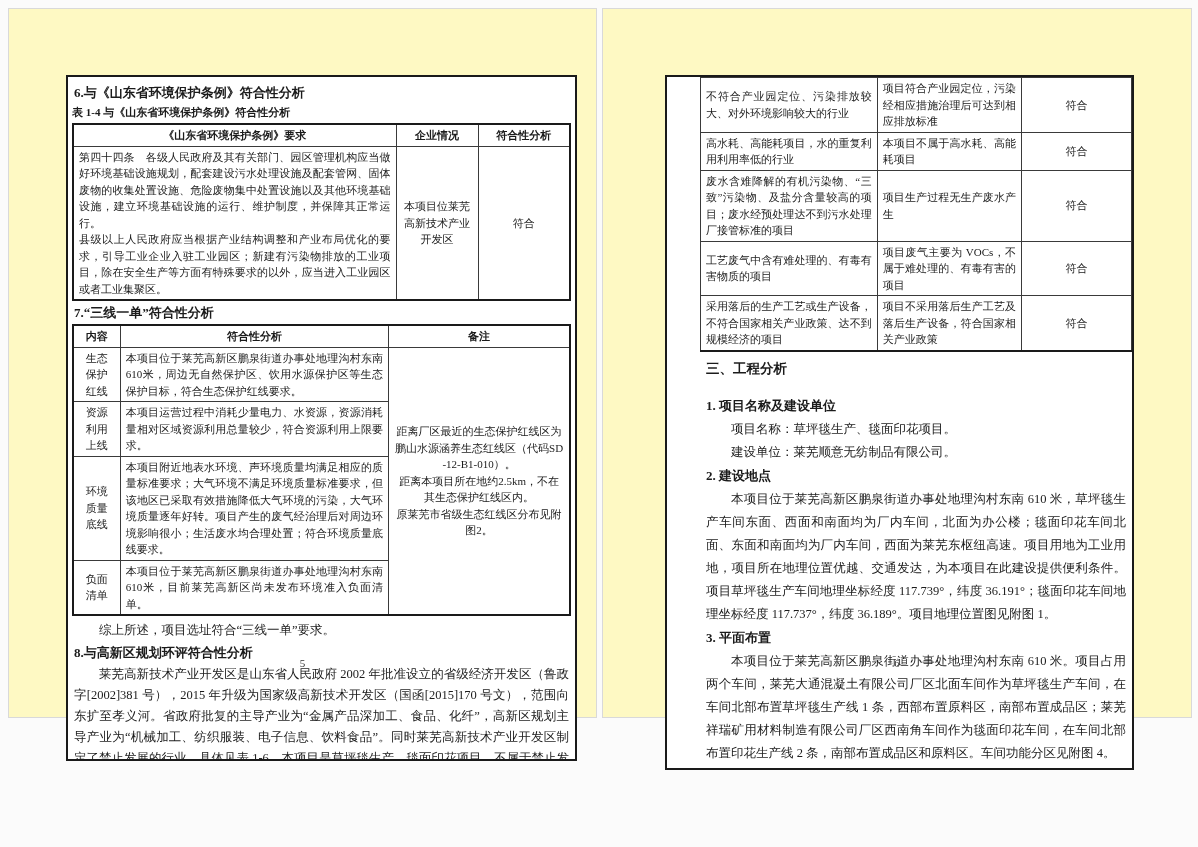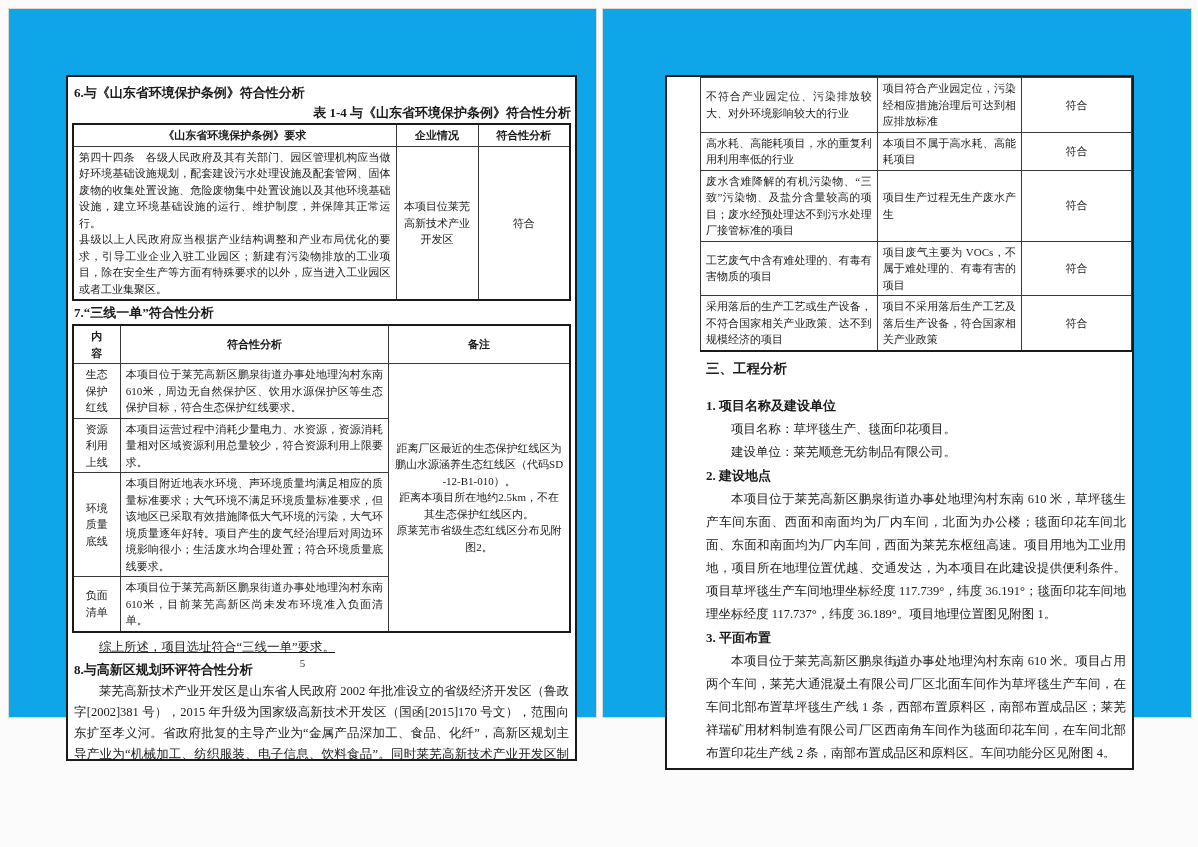--- a/index.html
+++ b/index.html
@@ -4,44 +4,44 @@
 <style>
   html,body{margin:0;padding:0;}
   body{
     width:1198px;height:847px;position:relative;
     background:#fbfbfb;
     font-family:"Liberation Serif","DejaVu Serif",serif;
     color:#1b1b1b;
     overflow:hidden;
   }
   .page{
-    position:absolute;top:8px;height:710px;background:#0ea5e9;
+    position:absolute;top:8px;height:710px;background:#fef9c3;
     border:1px solid #d9d9d9;box-sizing:border-box;
   }
   .page-left{left:8px;width:589px;}
   .page-right{left:602px;width:590px;}
   .content-box{
     position:absolute;background:#fff;border:2px solid #1a1a1a;
     box-sizing:border-box;overflow:hidden;padding-left:33px;
   }
   .content-box-left{left:57px;top:66px;width:511px;height:686px;padding:4px 4px 0 4px;}
   .content-box-right{left:62px;top:66px;width:469px;height:695px;}
   .sec-title{font-weight:bold;font-size:13px;line-height:18px;margin:3px 2px 2px 2px;}
-  .tbl-caption{font-weight:bold;font-size:13px;text-align:right;line-height:17px;margin:2px 0 2px 0;}
+  .tbl-caption{font-weight:bold;font-size:11px;text-align:left;line-height:17px;margin:2px 0 2px 0;}
   .doc-table{width:100%;border-collapse:collapse;border:2px solid #1a1a1a;table-layout:fixed;}
   .doc-table th,.doc-table td{
     border:1px solid #3a3a3a;font-size:11px;line-height:1.5;
     padding:2px 5px;vertical-align:middle;word-break:break-all;
   }
-  .doc-table th{font-weight:bold;text-align:center;padding:2px 16px;}
+  .doc-table th{font-weight:bold;text-align:center;padding:2px 10px;}
   .cell-just{text-align:justify;white-space:pre-line;}
   .cell-center{text-align:center;}
   .cell-vlabel{text-align:center;white-space:pre-line;padding:2px 1px;}
   .para{font-size:12.5px;line-height:21px;text-align:justify;text-indent:2em;margin:2px 2px;}
-  .summary-line{font-size:12.5px;line-height:22px;text-indent:2em;margin:3px 2px 1px 2px;text-decoration:underline;}
+  .summary-line{font-size:12.5px;line-height:22px;text-indent:2em;margin:3px 2px 1px 2px;}
   .page-num{
     position:absolute;bottom:48px;width:100%;text-align:center;
     font-size:11px;color:#333;
   }
   
   .cont-table{border:none;border-bottom:2px solid #1a1a1a;margin:0;}
   .r-body{padding:4px 6px 0 6px;}
   .r-sec-title{font-weight:bold;font-size:13.5px;line-height:22px;margin:2px 0 15px 0;}
   .r-sub-title{font-weight:bold;font-size:13px;line-height:22px;margin:1px 0;}
   .r-line{font-size:12.5px;line-height:23px;text-indent:2em;margin:0;}

